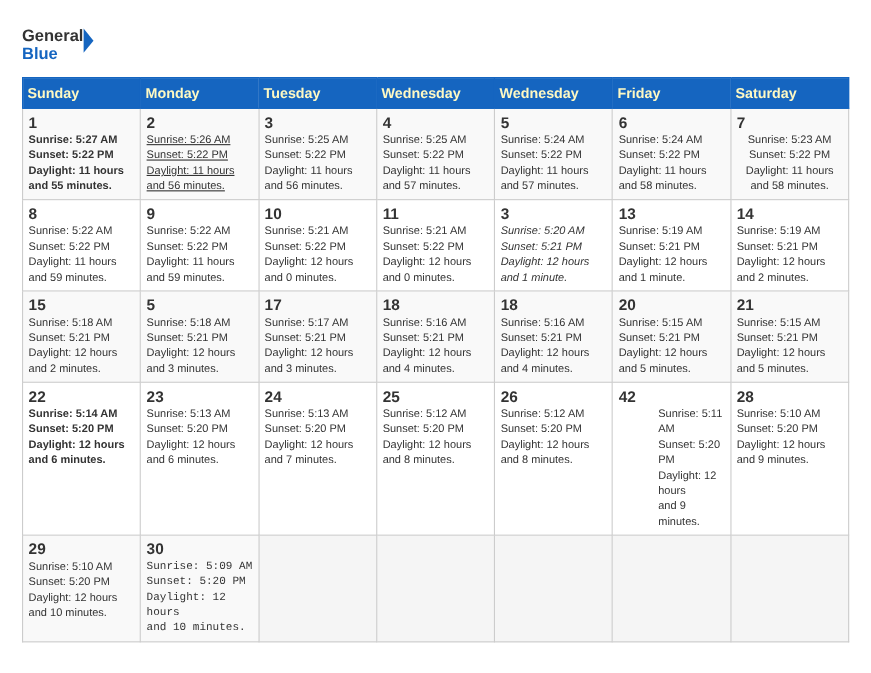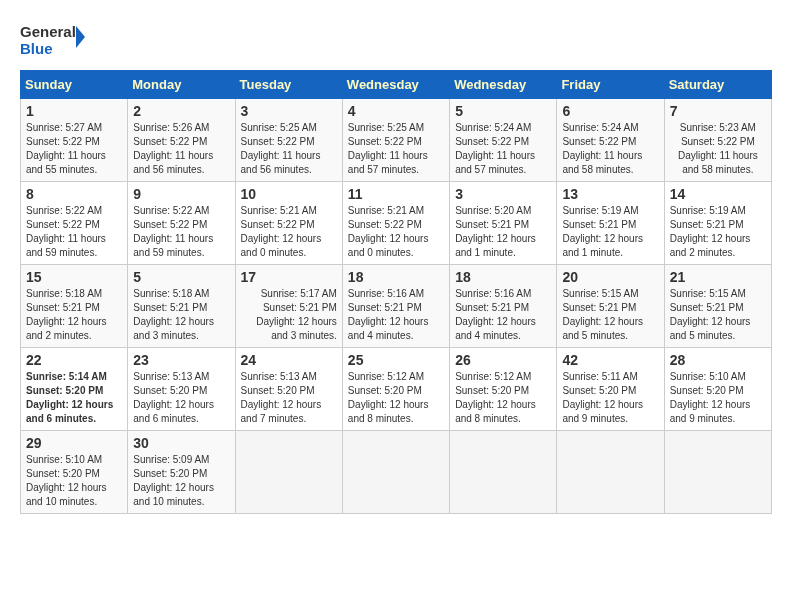--- a/index.html
+++ b/index.html
@@ -106,28 +106,28 @@
         <th>Wednesday</th>
         <th>Wednesday</th>
         <th>Friday</th>
         <th>Saturday</th>
       </tr>
   </thead>
   <tbody id="calendar-body">
       <tr>
         <td>
           <span class="day-num">1</span>
-          <div class="cell-content" style="white-space: pre-line;">Sunrise: 5:27 AM
+          <div class="cell-content" style="white-space: pre-line; font-weight: bold;">Sunrise: 5:27 AM
 Sunset: 5:22 PM
 Daylight: 11 hours
 and 55 minutes.</div>
         </td>
         <td>
           <span class="day-num">2</span>
-          <div class="cell-content" style="white-space: pre-line;">Sunrise: 5:26 AM
+          <div class="cell-content" style="white-space: pre-line; text-decoration: underline;">Sunrise: 5:26 AM
 Sunset: 5:22 PM
 Daylight: 11 hours
 and 56 minutes.</div>
         </td>
         <td>
           <span class="day-num">3</span>
           <div class="cell-content" style="white-space: pre-line;">Sunrise: 5:25 AM
 Sunset: 5:22 PM
 Daylight: 11 hours
 and 56 minutes.</div>
@@ -185,21 +185,21 @@
         </td>
         <td>
           <span class="day-num">11</span>
           <div class="cell-content" style="white-space: pre-line;">Sunrise: 5:21 AM
 Sunset: 5:22 PM
 Daylight: 12 hours
 and 0 minutes.</div>
         </td>
         <td>
           <span class="day-num">3</span>
-          <div class="cell-content" style="white-space: pre-line;">Sunrise: 5:20 AM
+          <div class="cell-content" style="white-space: pre-line; font-style: italic;">Sunrise: 5:20 AM
 Sunset: 5:21 PM
 Daylight: 12 hours
 and 1 minute.</div>
         </td>
         <td>
           <span class="day-num">13</span>
           <div class="cell-content" style="white-space: pre-line;">Sunrise: 5:19 AM
 Sunset: 5:21 PM
 Daylight: 12 hours
 and 1 minute.</div>
@@ -222,21 +222,21 @@
         </td>
         <td>
           <span class="day-num">5</span>
           <div class="cell-content" style="white-space: pre-line;">Sunrise: 5:18 AM
 Sunset: 5:21 PM
 Daylight: 12 hours
 and 3 minutes.</div>
         </td>
         <td>
           <span class="day-num">17</span>
-          <div class="cell-content" style="white-space: pre-line; text-align: right;">Sunrise: 5:17 AM
+          <div class="cell-content" style="white-space: pre-line;">Sunrise: 5:17 AM
 Sunset: 5:21 PM
 Daylight: 12 hours
 and 3 minutes.</div>
         </td>
         <td>
           <span class="day-num">18</span>
           <div class="cell-content" style="white-space: pre-line;">Sunrise: 5:16 AM
 Sunset: 5:21 PM
 Daylight: 12 hours
 and 4 minutes.</div>
@@ -294,21 +294,21 @@
         </td>
         <td>
           <span class="day-num">26</span>
           <div class="cell-content" style="white-space: pre-line;">Sunrise: 5:12 AM
 Sunset: 5:20 PM
 Daylight: 12 hours
 and 8 minutes.</div>
         </td>
         <td>
           <span class="day-num">42</span>
-          <div class="cell-content" style="white-space: pre-line;">Sunrise: 5:11 AM
+          <div class="cell-content" style="white-space: pre-line; margin-left: 36px;">Sunrise: 5:11 AM
 Sunset: 5:20 PM
 Daylight: 12 hours
 and 9 minutes.</div>
         </td>
         <td>
           <span class="day-num">28</span>
           <div class="cell-content" style="white-space: pre-line;">Sunrise: 5:10 AM
 Sunset: 5:20 PM
 Daylight: 12 hours
 and 9 minutes.</div>
@@ -317,21 +317,21 @@
       <tr>
         <td>
           <span class="day-num">29</span>
           <div class="cell-content" style="white-space: pre-line;">Sunrise: 5:10 AM
 Sunset: 5:20 PM
 Daylight: 12 hours
 and 10 minutes.</div>
         </td>
         <td>
           <span class="day-num">30</span>
-          <div class="cell-content" style="white-space: pre-line;">Sunrise: 5:09 AM
+          <div class="cell-content" style="white-space: pre-line; font-family: Liberation Mono, monospace;">Sunrise: 5:09 AM
 Sunset: 5:20 PM
 Daylight: 12 hours
 and 10 minutes.</div>
         </td>
         <td class="empty"></td>
         <td class="empty"></td>
         <td class="empty"></td>
         <td class="empty"></td>
         <td class="empty"></td>
       </tr>

